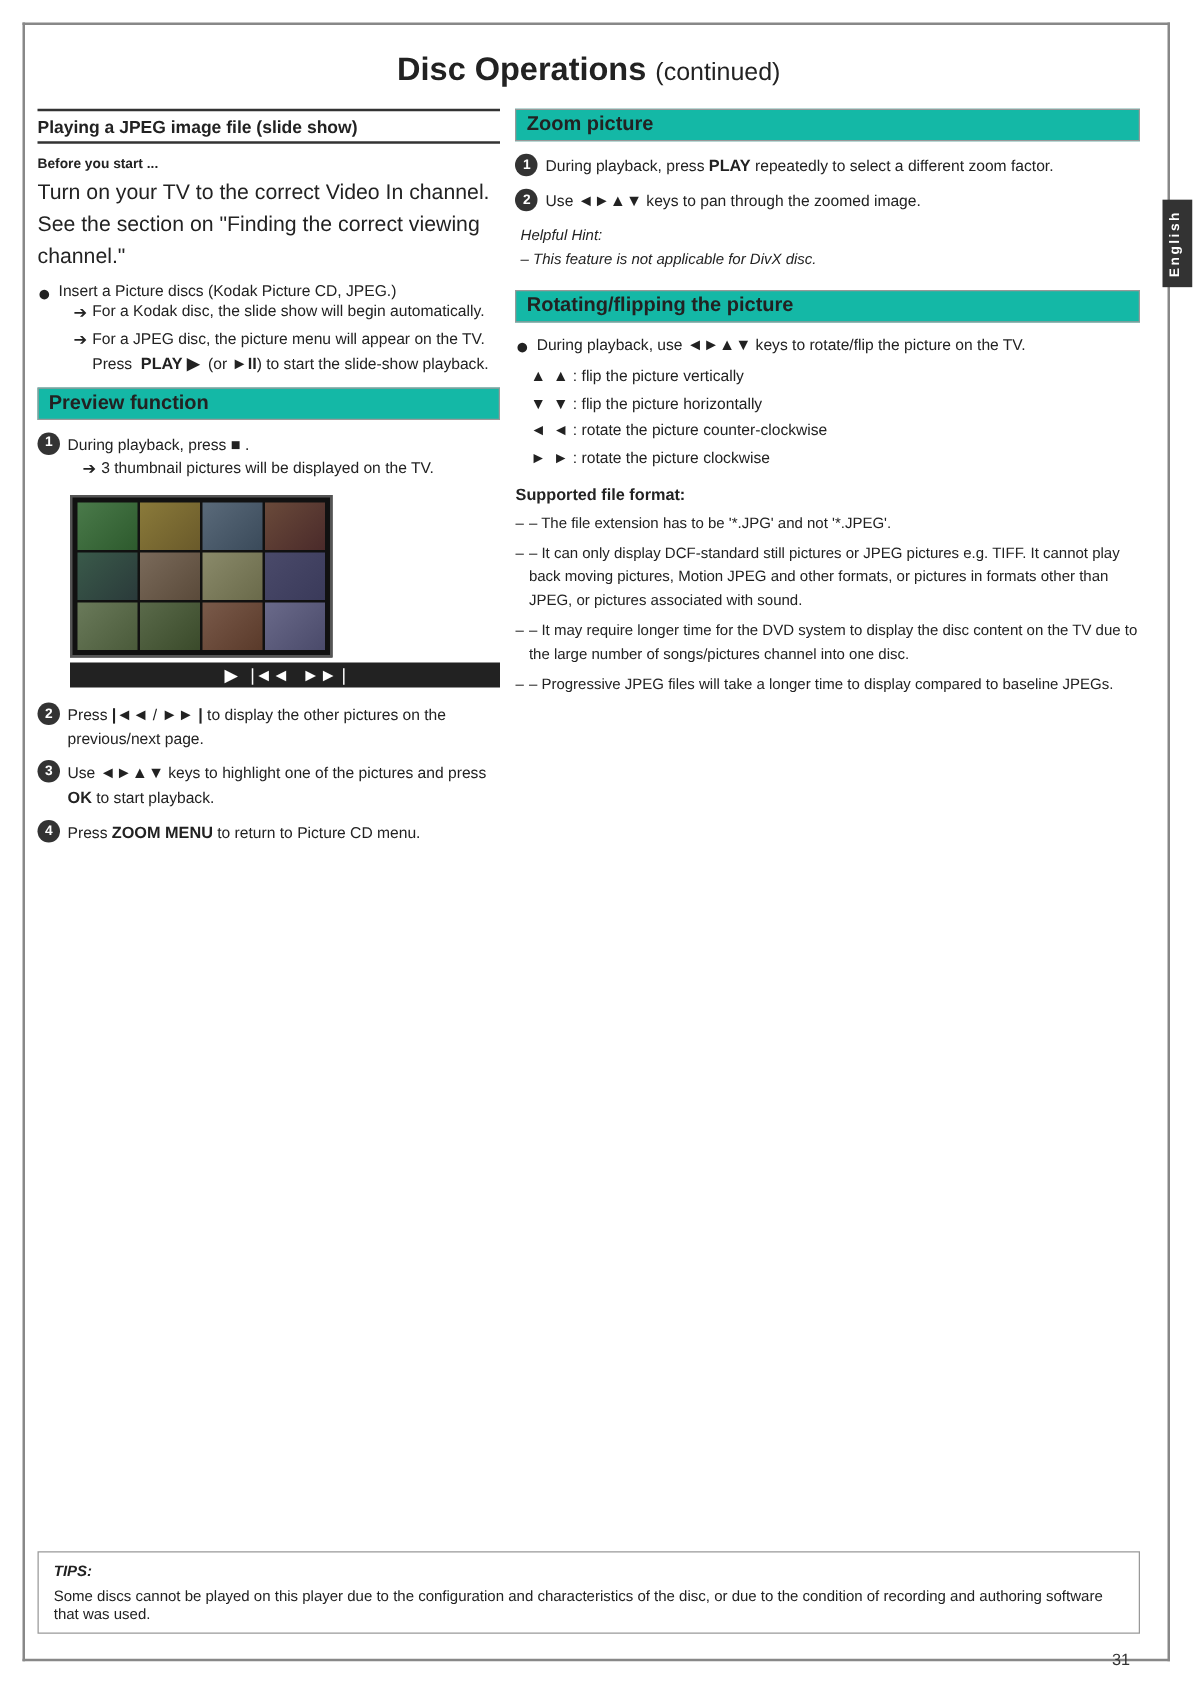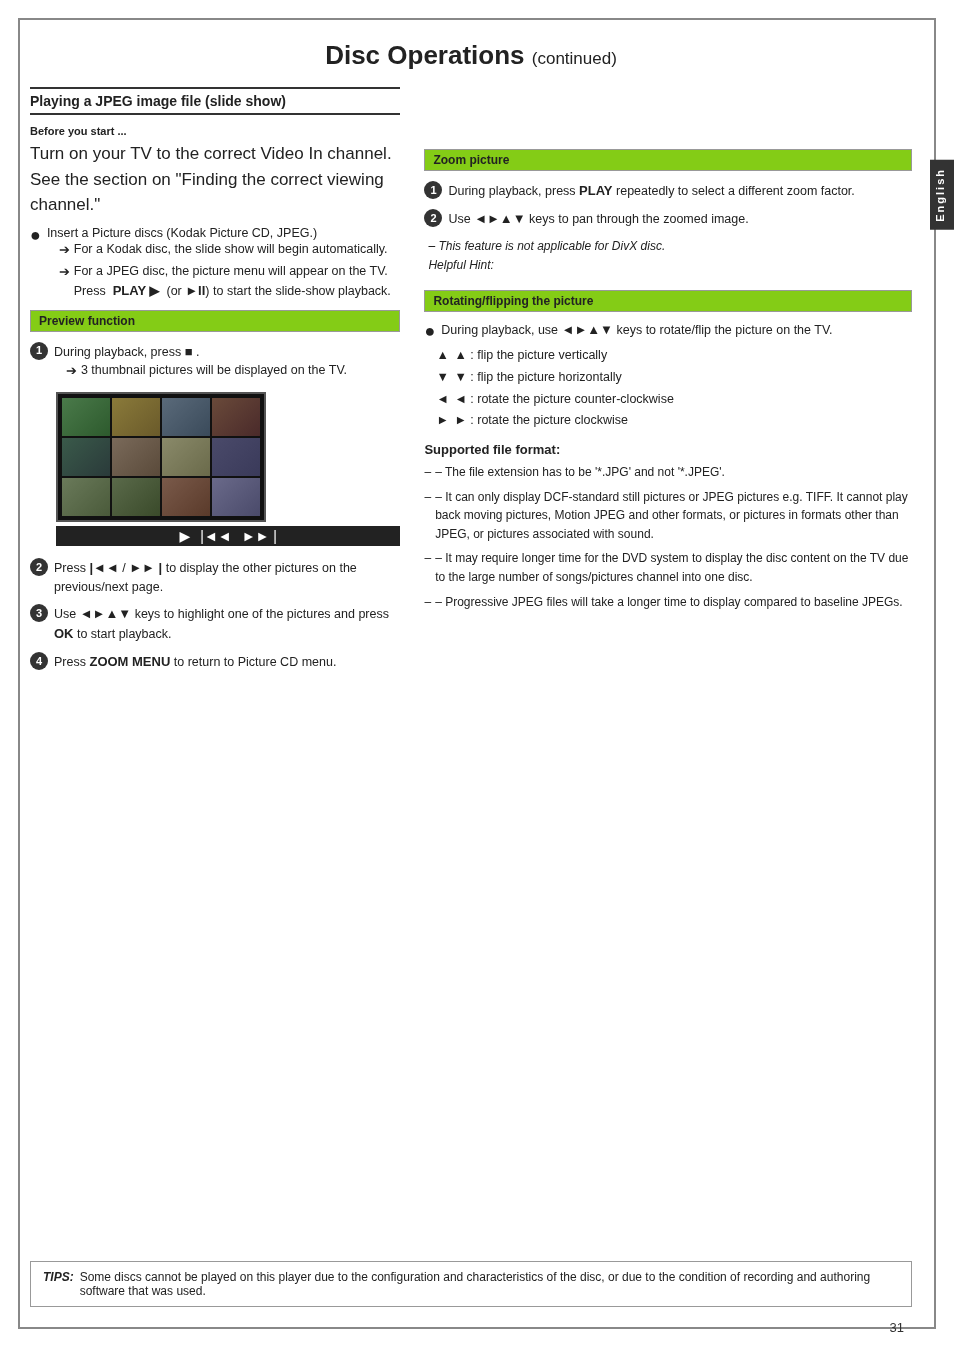--- a/index.html
+++ b/index.html
@@ -47,30 +47,29 @@
     
     .page-title {
       text-align: center;
       font-size: 26px;
       font-weight: bold;
       color: #222;
       margin-bottom: 16px;
       padding-top: 10px;
     }
     .page-title .continued {
-      font-size: 17px;
+      font-size: 20px;
       font-weight: normal;
     }
 
     
     .two-col {
       display: flex;
-      gap: 24px;
+      gap: 12px;
       margin-top: 8px;
-      align-items: center;
     }
     .left-col {
       flex: 0 0 42%;
       max-width: 42%;
     }
     .right-col {
       flex: 1;
     }
 
     
@@ -78,24 +77,24 @@
       font-size: 14px;
       font-weight: bold;
       color: #222;
       border-top: 2px solid #333;
       border-bottom: 2px solid #333;
       padding: 4px 0;
       margin-bottom: 10px;
     }
 
     .section-box {
-      background: #84cc16;
+      background: #14b8a6;
       border: 1px solid #999;
       padding: 3px 8px;
-      font-size: 12px;
+      font-size: 16px;
       font-weight: bold;
       color: #222;
       margin-bottom: 10px;
     }
 
     .before-start {
       font-weight: bold;
       font-size: 11px;
       margin-bottom: 4px;
     }
@@ -253,20 +252,21 @@
       position: absolute;
       bottom: 40px;
       left: 30px;
       right: 42px;
       border: 1px solid #999;
       padding: 8px 12px;
       font-size: 12px;
       display: flex;
       align-items: flex-start;
       gap: 6px;
+      flex-direction: column;
     }
     .tips-label {
       font-weight: bold;
       font-style: italic;
       flex-shrink: 0;
     }
 
     
     .page-num {
       position: absolute;
@@ -382,22 +382,22 @@
         <span class="step-num">1</span>
         <div>During playback, press <kbd>PLAY</kbd> repeatedly to select a different zoom factor.</div>
       </div>
 
       <div class="step-row">
         <span class="step-num">2</span>
         <div>Use <kbd>◄►▲▼</kbd> keys to pan through the zoomed image.</div>
       </div>
 
       <div class="helpful-hint">
+        <div>Helpful Hint:</div>
         <div>– This feature is not applicable for DivX disc.</div>
-        <div>Helpful Hint:</div>
       </div>
 
       <br>
 
       
       <div class="section-box">Rotating/flipping the picture</div>
 
       <div class="bullet-item">
         <span class="bullet-dot">●</span>
         <div>During playback, use <kbd>◄►▲▼</kbd> keys to rotate/flip the picture on the TV.</div>

